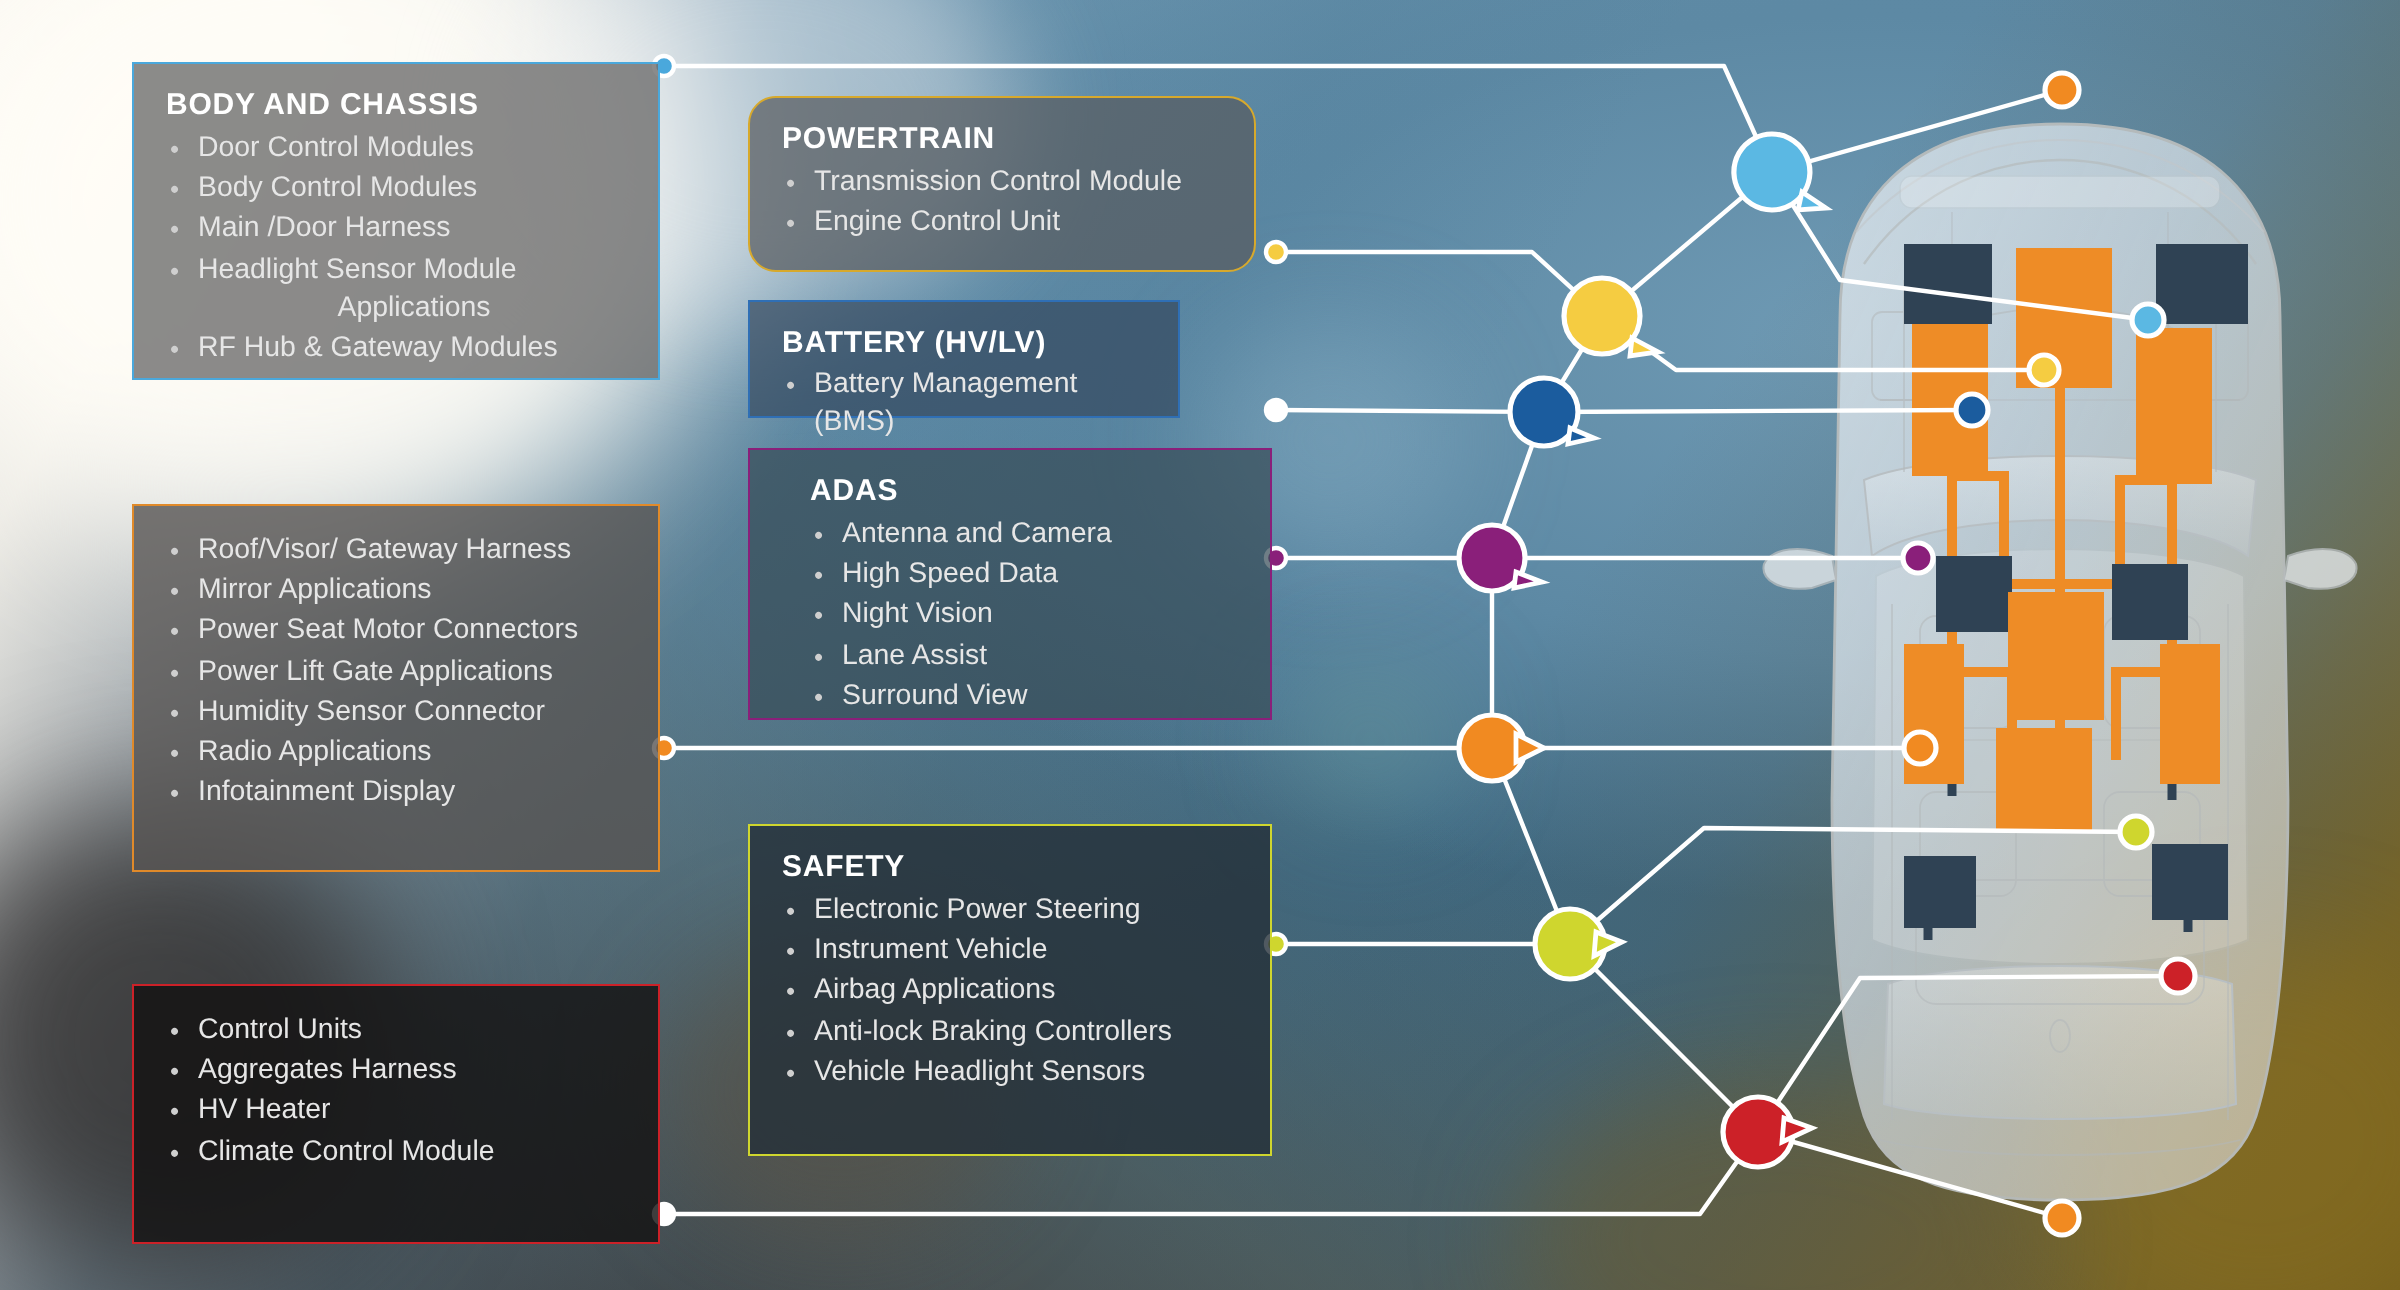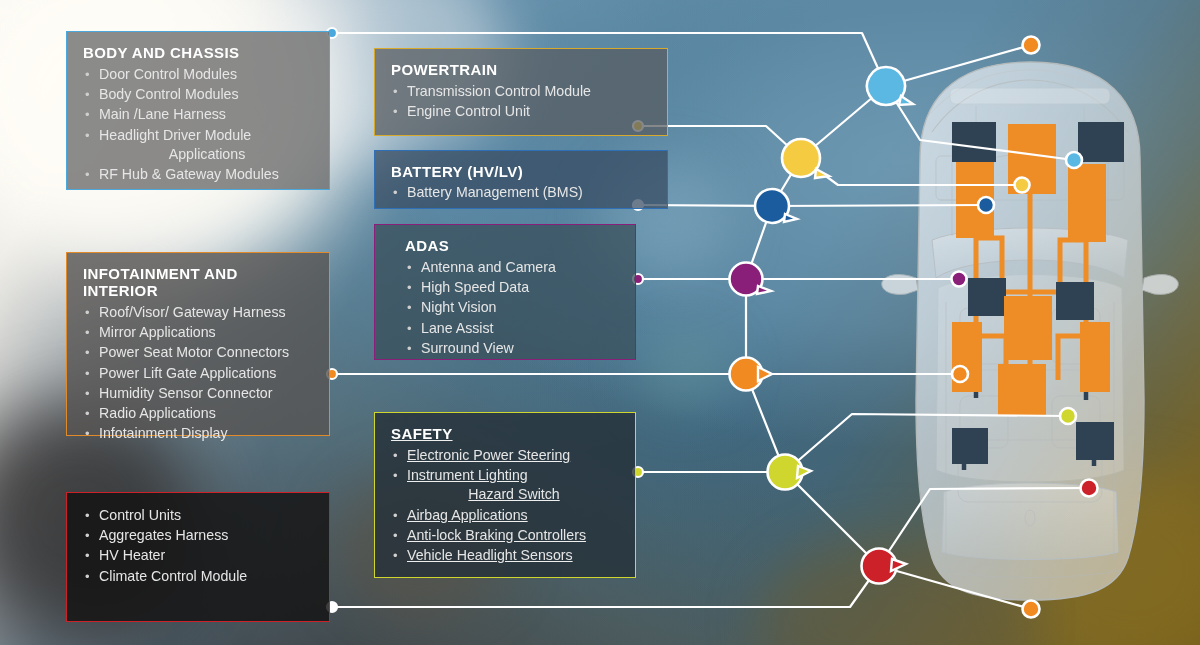--- a/index.html
+++ b/index.html
@@ -76,25 +76,25 @@
   }
   .panel ul{margin:0;padding:0;list-style:none;}
   .panel li{
     position:relative;font-size:14.2px;line-height:19.2px;color:#e6e6e6;
     padding-left:16px;margin-top:1px;font-weight:300;
   }
   .panel li .bullet{position:absolute;left:2px;top:0;color:#cfcfcf;font-size:13px;line-height:19px;}
   .panel li .sub{display:block;padding-left:0;text-align:center;}
 
   #p-body    {left:66px; top:31px;  width:264px;height:159px; background:rgba(110,110,110,0.80); border-color:#4aa8dc;}
-  #p-power   {left:374px;top:48px;  width:294px;height:88px;  background:rgba(88,92,96,0.72);  border-color:#d7a92c;}
-  #p-battery {left:374px;top:150px; width:294px;height:59px;  background:rgba(52,74,96,0.72);  border-color:#2f6fb5;}
+  #p-power   {left:374px;top:48px;  width:254px;height:88px;  background:rgba(88,92,96,0.72);  border-color:#d7a92c;border-radius:14px;}
+  #p-battery {left:374px;top:150px; width:216px;height:59px;  background:rgba(52,74,96,0.72);  border-color:#2f6fb5;}
   #p-adas    {left:374px;top:224px; width:262px;height:136px; background:rgba(56,76,88,0.72);  border-color:#8a1f7a;padding-left:30px;}
   #p-info    {left:66px; top:252px; width:264px;height:184px; background:rgba(86,84,82,0.80);  border-color:#e08a2a;}
-  #p-safety  {left:374px;top:412px; width:262px;height:166px; background:rgba(36,48,56,0.80);  border-color:#cfd62e;text-decoration:underline;}
+  #p-safety  {left:374px;top:412px; width:262px;height:166px; background:rgba(36,48,56,0.80);  border-color:#cfd62e;}
   #p-hvac    {left:66px; top:492px; width:264px;height:130px; background:rgba(20,18,18,0.82);  border-color:#cc2128;}
 
   #p-battery h3{margin-bottom:3px;}
 </style>
 </head>
 <body>
 
 <div id="stage">
 
   <div class="bg-layer bg-base"></div>
@@ -274,22 +274,22 @@
     <circle class="dot-car" cx="1068" cy="416" r="8" fill="#cfd62e"></circle>
     <circle class="dot-car" cx="1089" cy="488" r="8.5" fill="#cc2128"></circle>
     <circle class="dot-car" cx="1031" cy="609" r="8.5" fill="#f18a21"></circle>
   </svg>
 
   <div class="panel" id="p-body">
     <h3>BODY AND CHASSIS</h3>
     <ul>
       <li><span class="bullet">•</span><span>Door Control Modules</span></li>
       <li><span class="bullet">•</span><span>Body Control Modules</span></li>
-      <li><span class="bullet">•</span><span>Main /Lane Harness</span></li>
-      <li><span class="bullet">•</span><span>Headlight Driver Module</span><span class="sub">Applications</span></li>
+      <li><span class="bullet">•</span><span>Main /Door Harness</span></li>
+      <li><span class="bullet">•</span><span>Headlight Sensor Module</span><span class="sub">Applications</span></li>
       <li><span class="bullet">•</span><span>RF Hub &amp; Gateway Modules</span></li>
     </ul>
   </div>
 
   <div class="panel" id="p-power">
     <h3>POWERTRAIN</h3>
     <ul>
       <li><span class="bullet">•</span><span>Transmission Control Module</span></li>
       <li><span class="bullet">•</span><span>Engine Control Unit</span></li>
     </ul>
@@ -307,37 +307,36 @@
     <ul>
       <li><span class="bullet">•</span><span>Antenna and Camera</span></li>
       <li><span class="bullet">•</span><span>High Speed Data</span></li>
       <li><span class="bullet">•</span><span>Night Vision</span></li>
       <li><span class="bullet">•</span><span>Lane Assist</span></li>
       <li><span class="bullet">•</span><span>Surround View</span></li>
     </ul>
   </div>
 
   <div class="panel" id="p-info">
-    <h3>INFOTAINMENT AND INTERIOR</h3>
     <ul>
       <li><span class="bullet">•</span><span>Roof/Visor/ Gateway Harness</span></li>
       <li><span class="bullet">•</span><span>Mirror Applications</span></li>
       <li><span class="bullet">•</span><span>Power Seat Motor Connectors</span></li>
       <li><span class="bullet">•</span><span>Power Lift Gate Applications</span></li>
       <li><span class="bullet">•</span><span>Humidity Sensor Connector</span></li>
       <li><span class="bullet">•</span><span>Radio Applications</span></li>
       <li><span class="bullet">•</span><span>Infotainment Display</span></li>
     </ul>
   </div>
 
   <div class="panel" id="p-safety">
     <h3>SAFETY</h3>
     <ul>
       <li><span class="bullet">•</span><span>Electronic Power Steering</span></li>
-      <li><span class="bullet">•</span><span>Instrument Lighting</span><span class="sub">Hazard Switch</span></li>
+      <li><span class="bullet">•</span><span>Instrument Vehicle</span></li>
       <li><span class="bullet">•</span><span>Airbag Applications</span></li>
       <li><span class="bullet">•</span><span>Anti-lock Braking Controllers</span></li>
       <li><span class="bullet">•</span><span>Vehicle Headlight Sensors</span></li>
     </ul>
   </div>
 
   <div class="panel" id="p-hvac">
     <ul>
       <li><span class="bullet">•</span><span>Control Units</span></li>
       <li><span class="bullet">•</span><span>Aggregates Harness</span></li>

